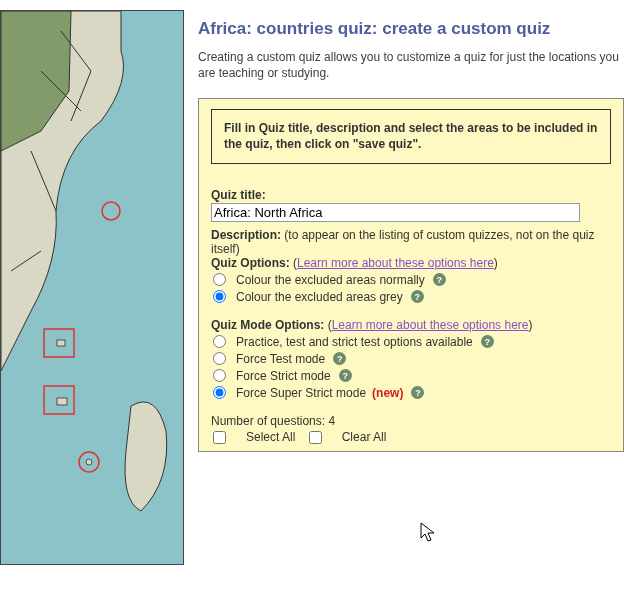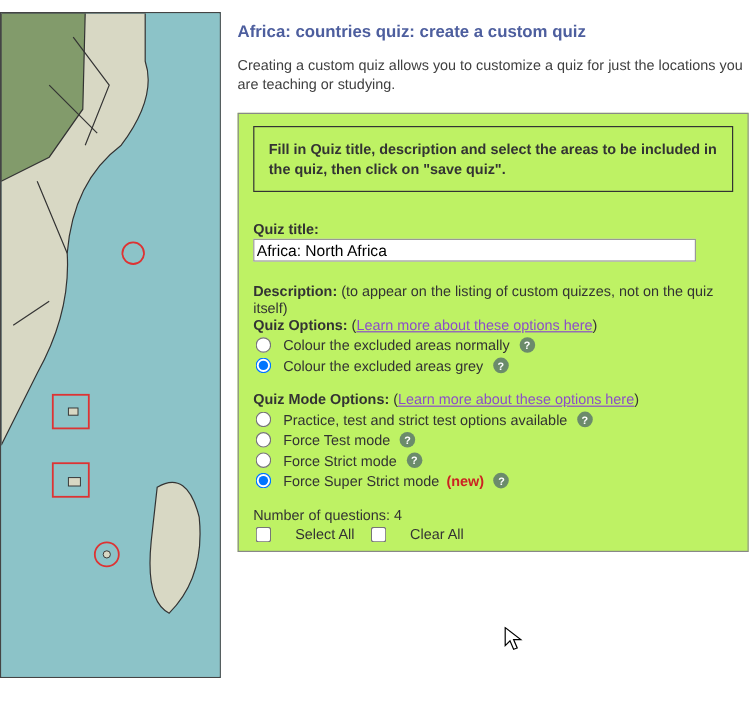--- a/index.html
+++ b/index.html
@@ -26,35 +26,35 @@
     flex-shrink: 0;
     overflow: hidden;
   }
   .content-col {
     flex: 1;
     padding: 18px 0 0 14px;
   }
   h1 {
     font-family: Verdana, sans-serif;
     color: #4d5e9e;
-    font-size: 14px;
+    font-size: 17px;
     font-weight: bold;
     margin: 0 0 10px 0;
     line-height: 1.25;
   }
   .intro {
     font-size: 12px;
     color: #404040;
     margin: 0 0 16px 0;
     line-height: 1.35;
   }
   .form-box {
     border: 1px solid #888;
     padding: 10px 12px 4px 12px;
-    background: #bef264;
+    background: #fef9c3;
   }
   .notice {
     border: 1px solid #333;
     padding: 10px 12px;
     margin-bottom: 24px;
     font-weight: bold;
     font-size: 12px;
     line-height: 1.4;
   }
   .field-label {
@@ -151,21 +151,21 @@
   <div class="content-col">
     <h1>Africa: countries quiz: create a custom quiz</h1>
     <p class="intro">Creating a custom quiz allows you to customize a quiz for just the locations you are teaching or studying.</p>
 
     <div class="form-box">
       <div class="notice">Fill in Quiz title, description and select the areas to be included in the quiz, then click on "save quiz".</div>
 
       <label class="field-label">Quiz title:</label>
       <input type="text" value="Africa: North Africa" style="">
 
-      <div style="margin-top:14px">
+      <div style="margin-top:2px">
         <span class="field-label" style="display:inline">Description:</span><span class="sub-hint"> (to appear on the listing of custom quizzes, not on the quiz itself)</span>
       </div>
 
       <div>
         <span class="section-label">Quiz Options:</span>
         (<a href="#" class="learn">Learn more about these options here</a>)
       </div>
       <div class="opt-row">
         <input type="radio" name="qo" style="">
         <span>Colour the excluded areas normally</span>

